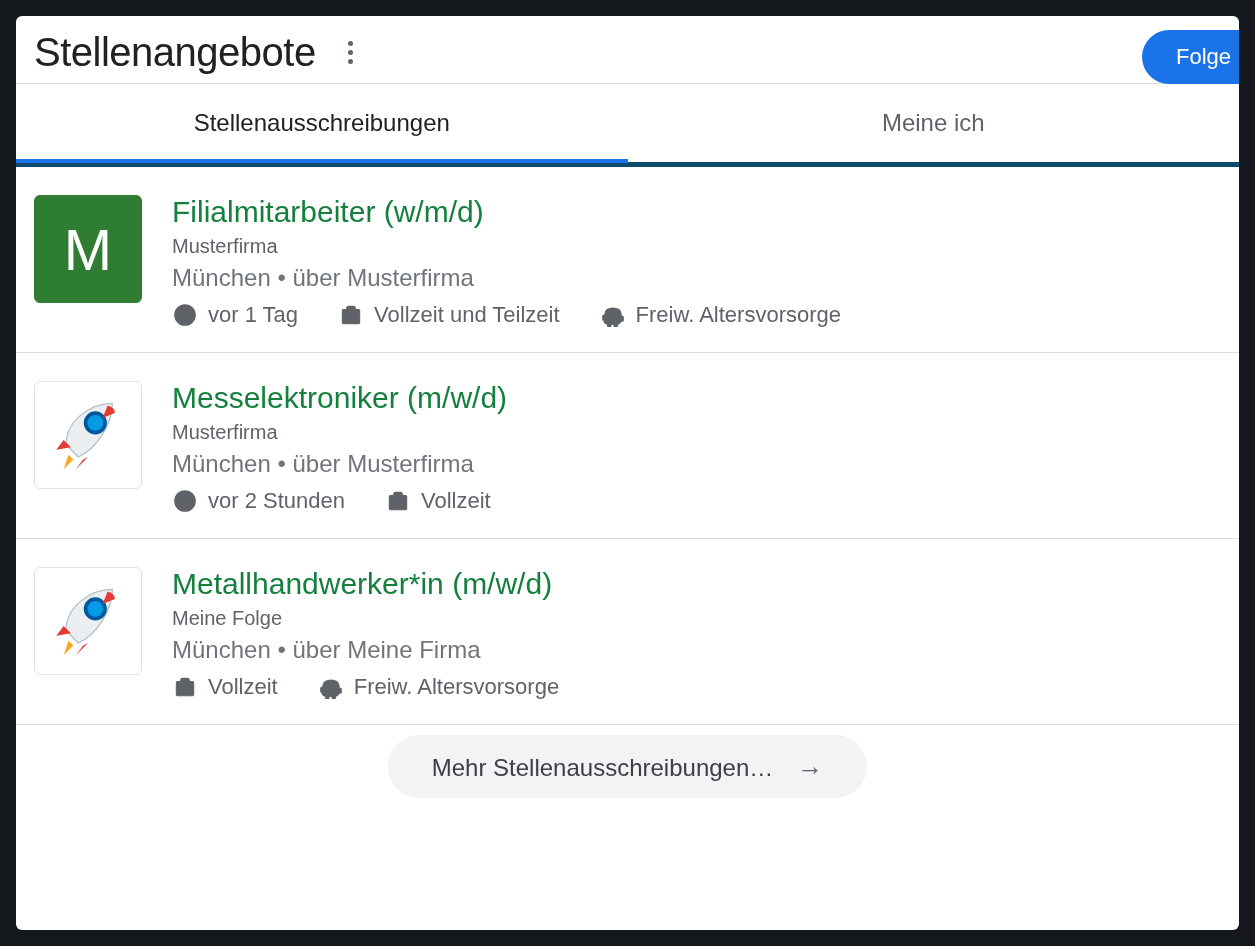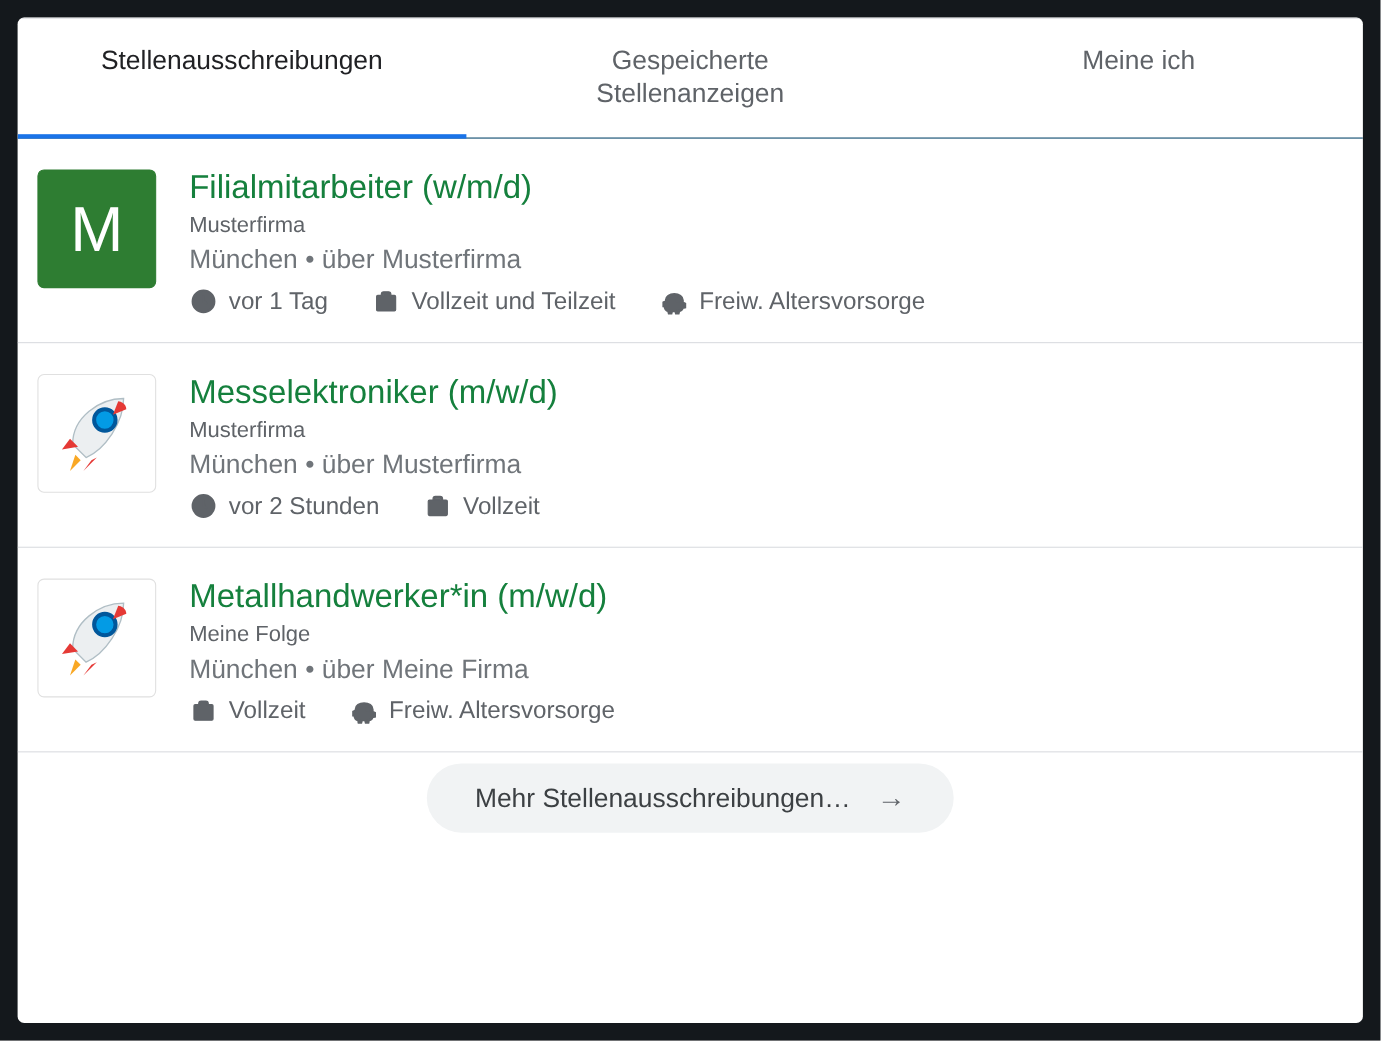--- a/index.html
+++ b/index.html
@@ -59,21 +59,21 @@
 
   hr.sep {
     border: none;
     border-top: 1px solid #dadce0;
     margin: 0;
   }
 
   
   .tabs {
     display: flex;
-    border-bottom: 1px solid #0c4a6e;
+    border-bottom: 5px solid #0c4a6e;
   }
   .tab {
     flex: 1;
     text-align: center;
     padding: 24px 10px;
     font-size: 24px;
     color: #5f6368;
     cursor: pointer;
     position: relative;
     line-height: 1.25;
@@ -168,30 +168,37 @@
   .more-pill .arrow {
     font-size: 26px;
     color: #5f6368;
   }
 </style>
 </head>
 <body>
 
 <div class="panel">
 
+  <div class="header">
+    <div class="title">Stellenangebote</div>
+    <div class="more-btn">
+      <span class="dot"></span>
+      <span class="dot"></span>
+      <span class="dot"></span>
+    </div>
+    <div class="follow-pill">
+      <span>Folge</span>
+    </div>
+  </div>
 
   <hr class="sep">
 
   <div class="tabs">
     <div class="tab active">
       <span>Stellenausschreibungen</span>
-    </div>
-    <div class="tab">
-      <span style="white-space:pre-line;">Gespeicherte
-Stellenanzeigen</span>
     </div>
     <div class="tab">
       <span>Meine ich</span>
     </div>
   </div>
 
   <div class="jobs">
 
     <div class="job">
       <div class="logo-box green">

